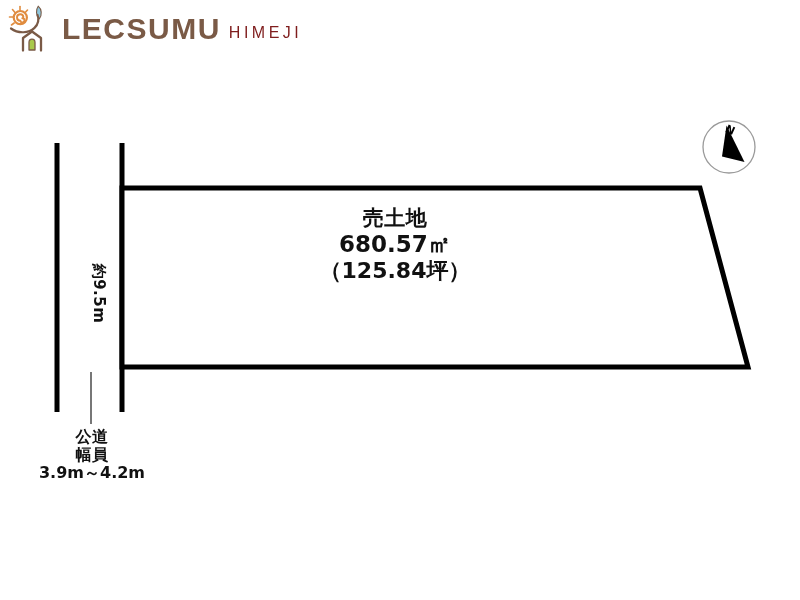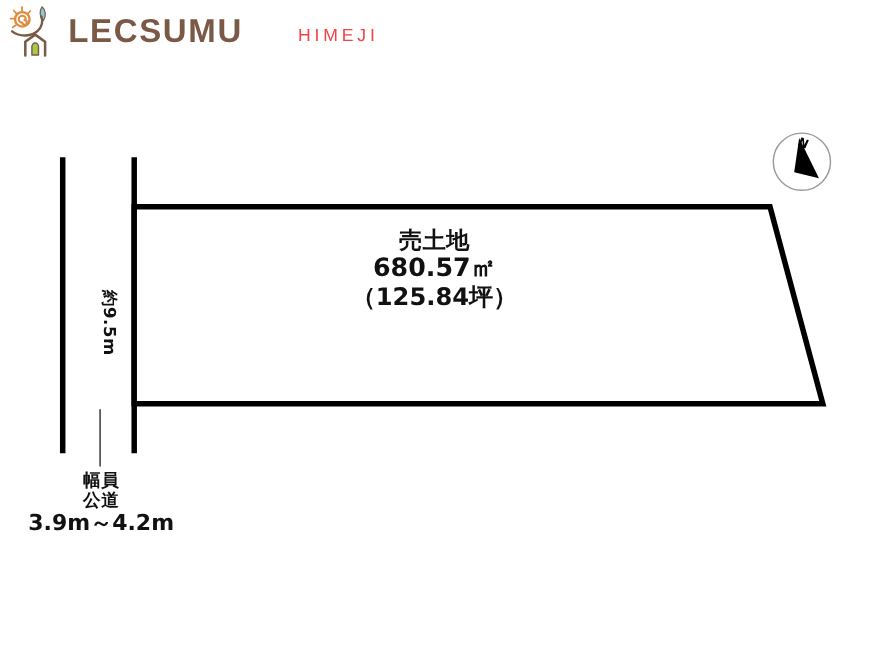--- a/index.html
+++ b/index.html
@@ -49,25 +49,24 @@
     font-weight: 700;
     letter-spacing: 1.5px;
     color: #7a5a46;
     line-height: 1;
   }
   #brand-city {
     font-family: "Liberation Sans", "DejaVu Sans", sans-serif;
     font-size: 16px;
     font-weight: 400;
     letter-spacing: 3.5px;
-    color: #ef4444;
+    color: #7f1d1d;
     line-height: 1;
     position: relative;
     top: -1px;
-    margin-left: 42px;
   }
 
   
   #plot-canvas {
     position: absolute;
     left: 0;
     top: 0;
     width: 800px;
     height: 600px;
   }
@@ -133,21 +132,21 @@
     color: #111111;
     line-height: 1.12;
   }
   #road-caption .rc-line {
     font-size: 16px;
     font-weight: 700;
     white-space: nowrap;
     letter-spacing: 0.5px;
   }
   #road-caption .rc-line.width-val {
-    font-size: 20px;
+    font-size: 16px;
     letter-spacing: 0px;
   }
 
   
   #compass {
     position: absolute;
     left: 700px;
     top: 118px;
     width: 58px;
     height: 58px;
@@ -210,22 +209,22 @@
     <div class="line title">売土地</div>
     <div class="line area">680.57㎡</div>
     <div class="line tsubo">（125.84坪）</div>
   </div>
 
   <div id="depth-label">
     <span>約9.5m</span>
   </div>
 
   <div id="road-caption">
+    <div class="rc-line">公道</div>
     <div class="rc-line">幅員</div>
-    <div class="rc-line">公道</div>
     <div class="rc-line width-val">3.9m～4.2m</div>
   </div>
 
   <div id="compass">
     <svg width="58" height="58" viewBox="0 0 58 58">
       <circle cx="29" cy="29" r="26" fill="#ffffff" stroke="#9a9a9a" stroke-width="1.3"></circle>
 
       <polygon points="26.5,7.5 44.5,44.0 22.0,38.5" fill="#000000"></polygon>
 
       <text x="24.5" y="13.5" fill="#000000" font-family="DejaVu Sans, sans-serif" font-size="11" font-weight="700" transform="rotate(24 24.5 13.5)">N</text>

